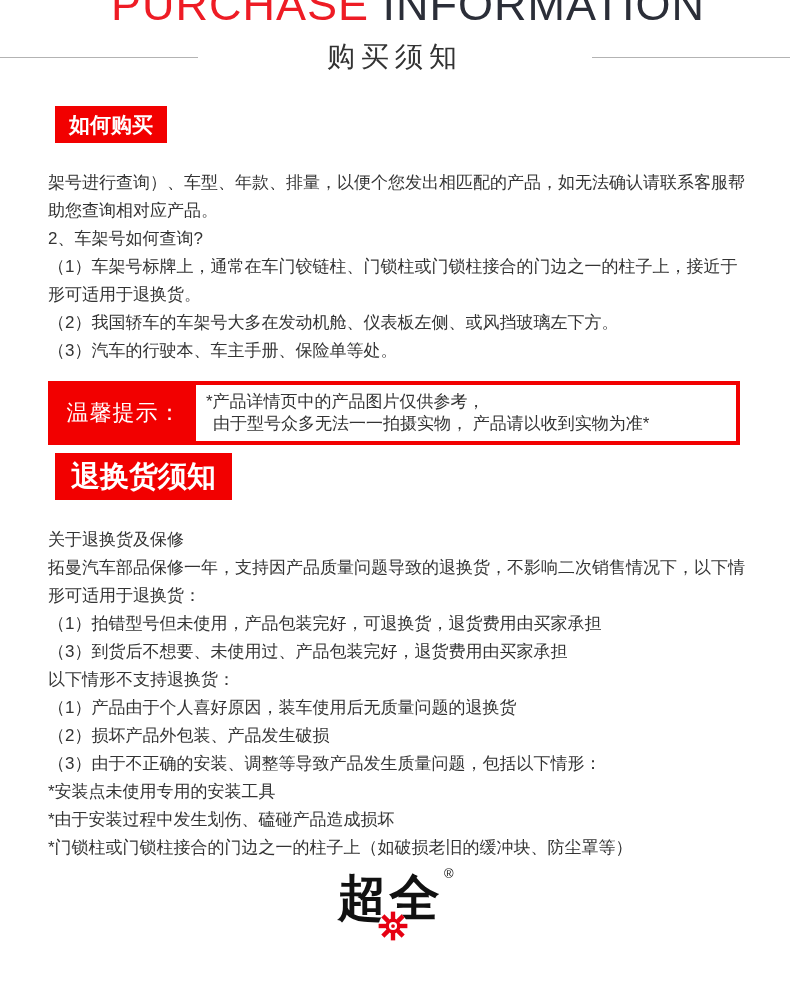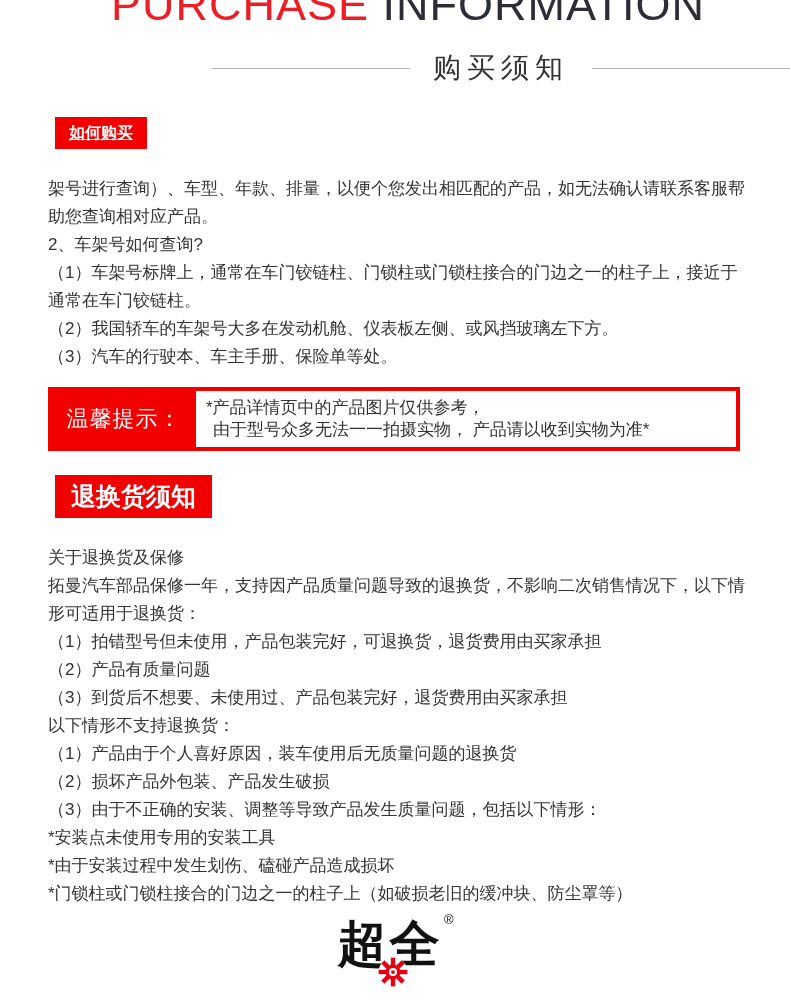--- a/index.html
+++ b/index.html
@@ -15,35 +15,35 @@
   
   .title-clip { height: 29px; overflow: hidden; text-align: center; margin-left: 26px; }
   .title {
     font-size: 45px; line-height: 48px; margin-top: -19px;
     font-weight: 400; letter-spacing: 1px; white-space: nowrap;
   }
   .title .t-red  { color: var(--title-red, #ee1c25); }
   .title .t-dark { color: var(--title-dark, #2b2e38); }
 
   .subtitle-row {
-    display: flex; align-items: center; justify-content: flex-end;
-    margin-top: 20px; gap: 23px;
+    display: flex; align-items: center; justify-content: space-between;
+    margin-top: 9px; gap: 36px;
   }
   .subtitle-line { width: 198px; height: 1px; background: #b3b3b3; }
   .subtitle-text { font-size: 28px; color: #333; letter-spacing: 6px; }
 
   .content { padding: 0 45px 0 48px; }
 
   .badge {
     display: inline-block;
     background: var(--brand-red, #f20000);
     color: #ffffff; font-weight: bold; line-height: 1;
   }
-  .badge-howto   { margin: 30px 0 0 7px; font-size: 16px; padding: 8px 14px; text-decoration: underline; }
-  .badge-returns { margin: 24px 0 0 7px; font-size: 25px; padding: 9px 16px; }
+  .badge-howto   { margin: 30px 0 0 7px; font-size: 21px; padding: 8px 14px; }
+  .badge-returns { margin: 8px 0 0 7px; font-size: 29px; padding: 9px 16px; }
 
   .textblock { margin-top: 26px; font-size: 17px; line-height: 28px; color: #333; }
   .textblock .tline { white-space: nowrap; overflow: hidden; }
 
   .tips-banner {
     margin-top: 16px;
     display: flex;
     background: var(--brand-red, #f20000);
     height: 64px; width: 692px;
     padding: 4px; box-sizing: border-box;
@@ -94,21 +94,21 @@
   <div class="content">
 
     
     <div class="badge badge-howto">如何购买</div>
 
     <div class="textblock">
       <div class="tline">架号进行查询）、车型、年款、排量，以便个您发出相匹配的产品，如无法确认请联系客服帮</div>
       <div class="tline">助您查询相对应产品。</div>
       <div class="tline">2、车架号如何查询?</div>
       <div class="tline">（1）车架号标牌上，通常在车门铰链柱、门锁柱或门锁柱接合的门边之一的柱子上，接近于</div>
-      <div class="tline">通常在车门铰链柱。</div>
+      <div class="tline">形可适用于退换货。</div>
       <div class="tline">（2）我国轿车的车架号大多在发动机舱、仪表板左侧、或风挡玻璃左下方。</div>
       <div class="tline">（3）汽车的行驶本、车主手册、保险单等处。</div>
     </div>
 
     
     <div class="tips-banner">
       <div class="tips-label">温馨提示：</div>
       <div class="tips-box">
         <div>*产品详情页中的产品图片仅供参考，</div>
         <div class="indent">由于型号众多无法一一拍摄实物， 产品请以收到实物为准*</div>
@@ -116,21 +116,20 @@
     </div>
 
     
     <div class="badge badge-returns">退换货须知</div>
 
     <div class="textblock">
       <div class="tline">关于退换货及保修</div>
       <div class="tline">拓曼汽车部品保修一年，支持因产品质量问题导致的退换货，不影响二次销售情况下，以下情</div>
       <div class="tline">形可适用于退换货：</div>
       <div class="tline">（1）拍错型号但未使用，产品包装完好，可退换货，退货费用由买家承担</div>
-      <div class="tline">（2）产品有质量问题</div>
       <div class="tline">（3）到货后不想要、未使用过、产品包装完好，退货费用由买家承担</div>
       <div class="tline">以下情形不支持退换货：</div>
       <div class="tline">（1）产品由于个人喜好原因，装车使用后无质量问题的退换货</div>
       <div class="tline">（2）损坏产品外包装、产品发生破损</div>
       <div class="tline">（3）由于不正确的安装、调整等导致产品发生质量问题，包括以下情形：</div>
       <div class="tline">*安装点未使用专用的安装工具</div>
       <div class="tline">*由于安装过程中发生划伤、磕碰产品造成损坏</div>
       <div class="tline">*门锁柱或门锁柱接合的门边之一的柱子上（如破损老旧的缓冲块、防尘罩等）</div>
     </div>
 

